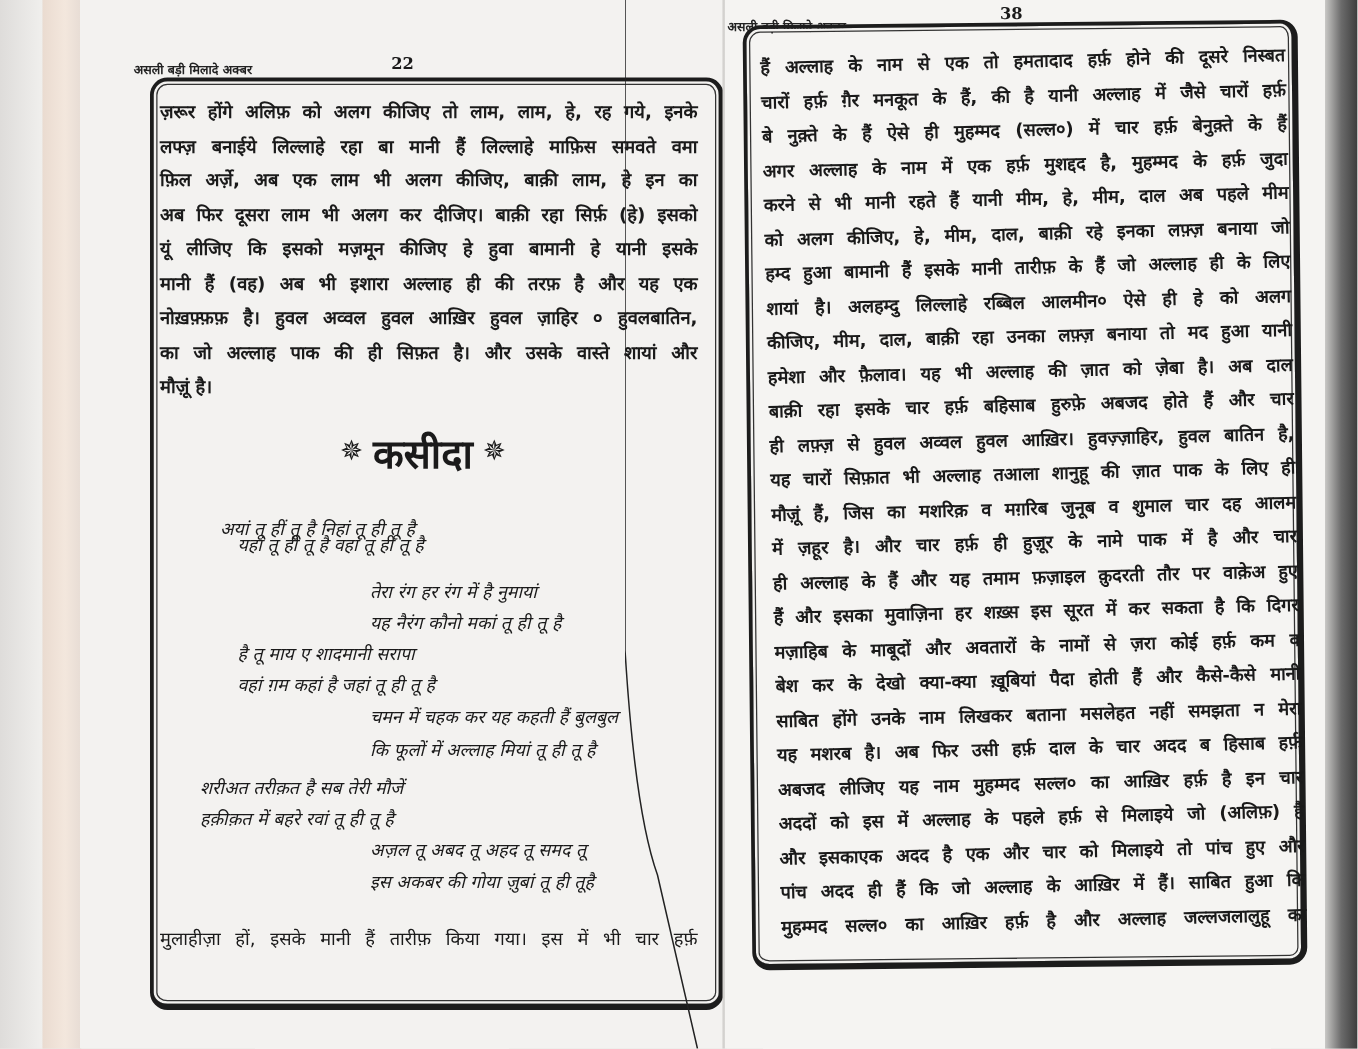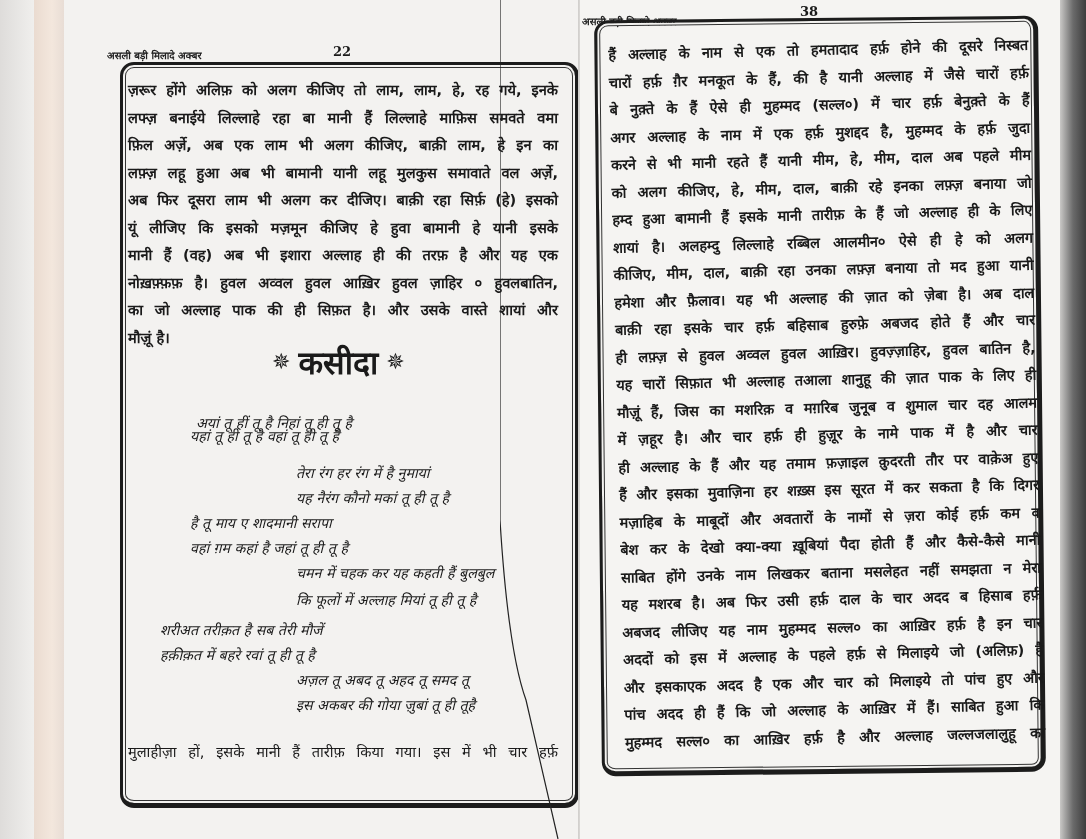--- a/index.html
+++ b/index.html
@@ -58,44 +58,43 @@
   .crease { position:absolute; left:500px; top:0; width:60px; height:839px; pointer-events:none; }
 </style>
 </head>
 <body>
 
 <div class="edge1"></div>
 <div class="edge2"></div>
 
 <div class="page page-left"></div>
 <div class="running-head" style="left:107px; top:48px;">असली बड़ी मिलादे अक्बर</div>
-<div class="page-num" style="left:333px; top:44px;text-align:right;">22</div>
+<div class="page-num" style="left:313px; top:44px;text-align:right;">22</div>
 <div class="frame frame-left"></div>
 
 <div class="prose left-prose">
   <span class="line">ज़रूर होंगे अलिफ़ को अलग कीजिए तो लाम, लाम, हे, रह गये, इनके</span>
   <span class="line">लफ्ज़ बनाईये लिल्लाहे रहा बा मानी हैं लिल्लाहे माफ़िस समवते वमा</span>
   <span class="line">फ़िल अर्ज़े, अब एक लाम भी अलग कीजिए, बाक़ी लाम, हे इन का</span>
-  <span class="line">लफ़्ज़ लहू हुआ अब भी बामानी यानी लहू मुलकुस समावाते वल अर्ज़े,</span>
   <span class="line">अब फिर दूसरा लाम भी अलग कर दीजिए। बाक़ी रहा सिर्फ़ (हे) इसको</span>
   <span class="line">यूं लीजिए कि इसको मज़मून कीजिए हे हुवा बामानी हे यानी इसके</span>
   <span class="line">मानी हैं (वह) अब भी इशारा अल्लाह ही की तरफ़ है और यह एक</span>
   <span class="line">नोख़फ़्फ़फ़ है। हुवल अव्वल हुवल आख़िर हुवल ज़ाहिर ० हुवलबातिन,</span>
   <span class="line">का जो अल्लाह पाक की ही सिफ़त है। और उसके वास्ते शायां और</span>
   <span class="line last">मौज़ूं है।</span>
 </div>
 
 <div class="poem-title">
   <span class="ornament">✵</span>
   <span>कसीदा</span>
   <span class="ornament">✵</span>
 </div>
 
 <div class="poem">
-  <span class="verse" style="left:68px; top:5px;text-align:right;">अयां तू हीं तू है निहां तू ही तू है</span>
+  <span class="verse" style="left:48px; top:5px;text-align:right;">अयां तू हीं तू है निहां तू ही तू है</span>
   <span class="verse" style="left:62px; top:18px;">यहां तू ही तू है  वहां तू ही तू है</span>
   <span class="verse" style="left:168px; top:55px;">तेरा रंग  हर  रंग में है नुमायां</span>
   <span class="verse" style="left:168px; top:80px;font-style:italic;">यह नैरंग कौनो मकां तू ही तू है</span>
   <span class="verse" style="left:62px; top:105px;">है तू माय  ए  शादमानी  सरापा</span>
   <span class="verse" style="left:62px; top:130px;">वहां ग़म कहां है जहां तू ही तू है</span>
   <span class="verse" style="left:168px; top:155px;">चमन में चहक कर यह कहती हैं बुलबुल</span>
   <span class="verse" style="left:168px; top:182px;">कि फूलों में  अल्लाह  मियां तू ही तू है</span>
   <span class="verse" style="left:32px; top:212px;">शरीअत तरीक़त है सब तेरी मौजें</span>
   <span class="verse" style="left:32px; top:237px;">हक़ीक़त में बहरे रवां तू ही तू है</span>
   <span class="verse" style="left:168px; top:262px;">अज़ल तू अबद तू अहद तू  समद तू</span>

